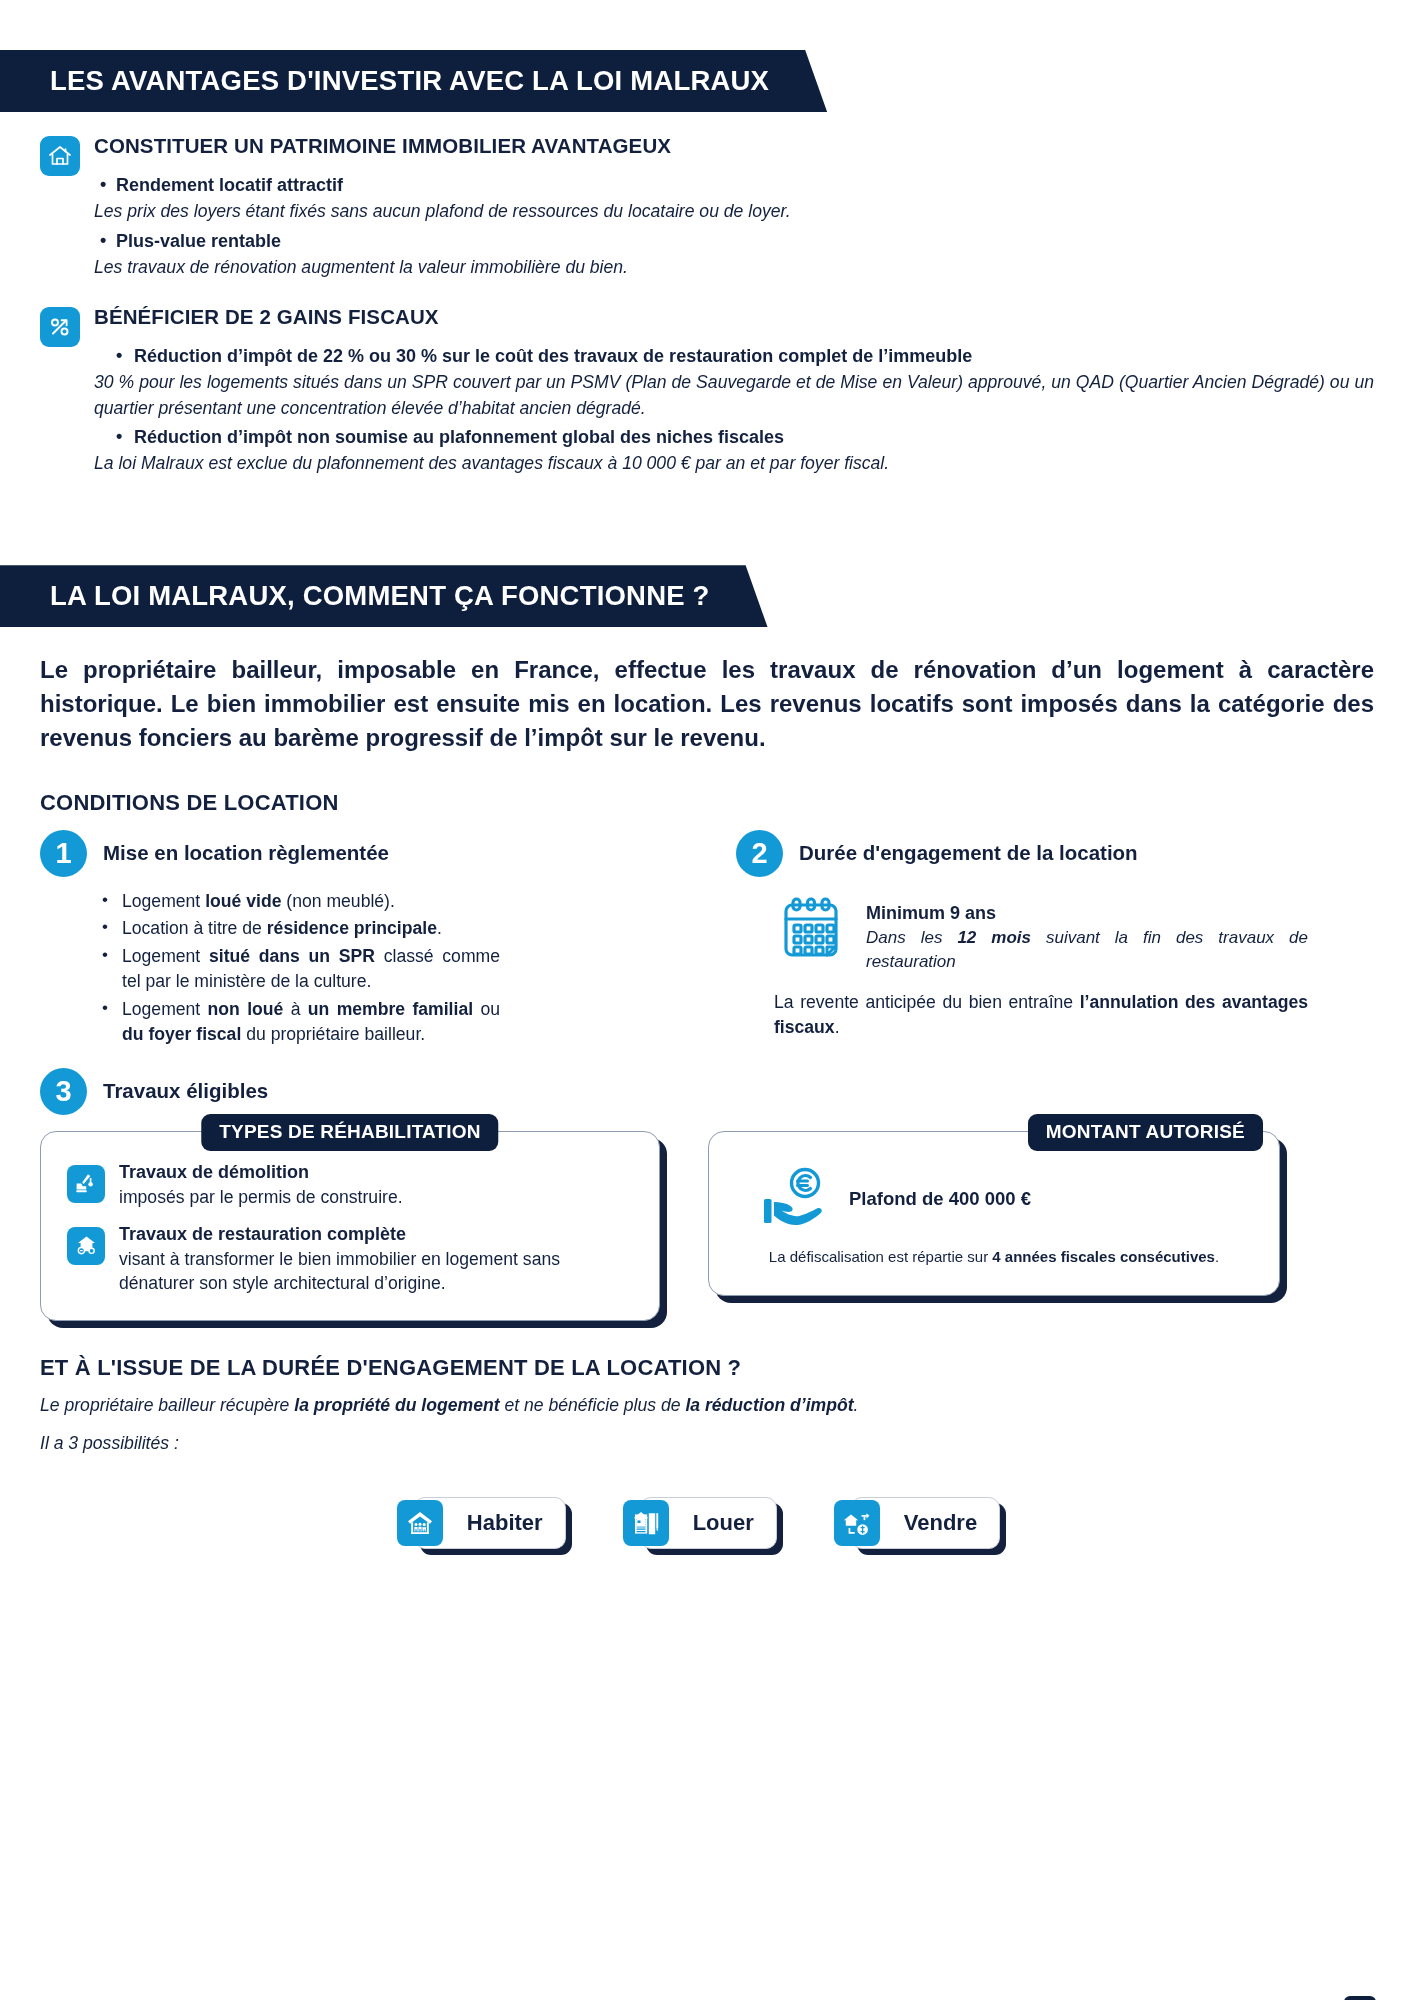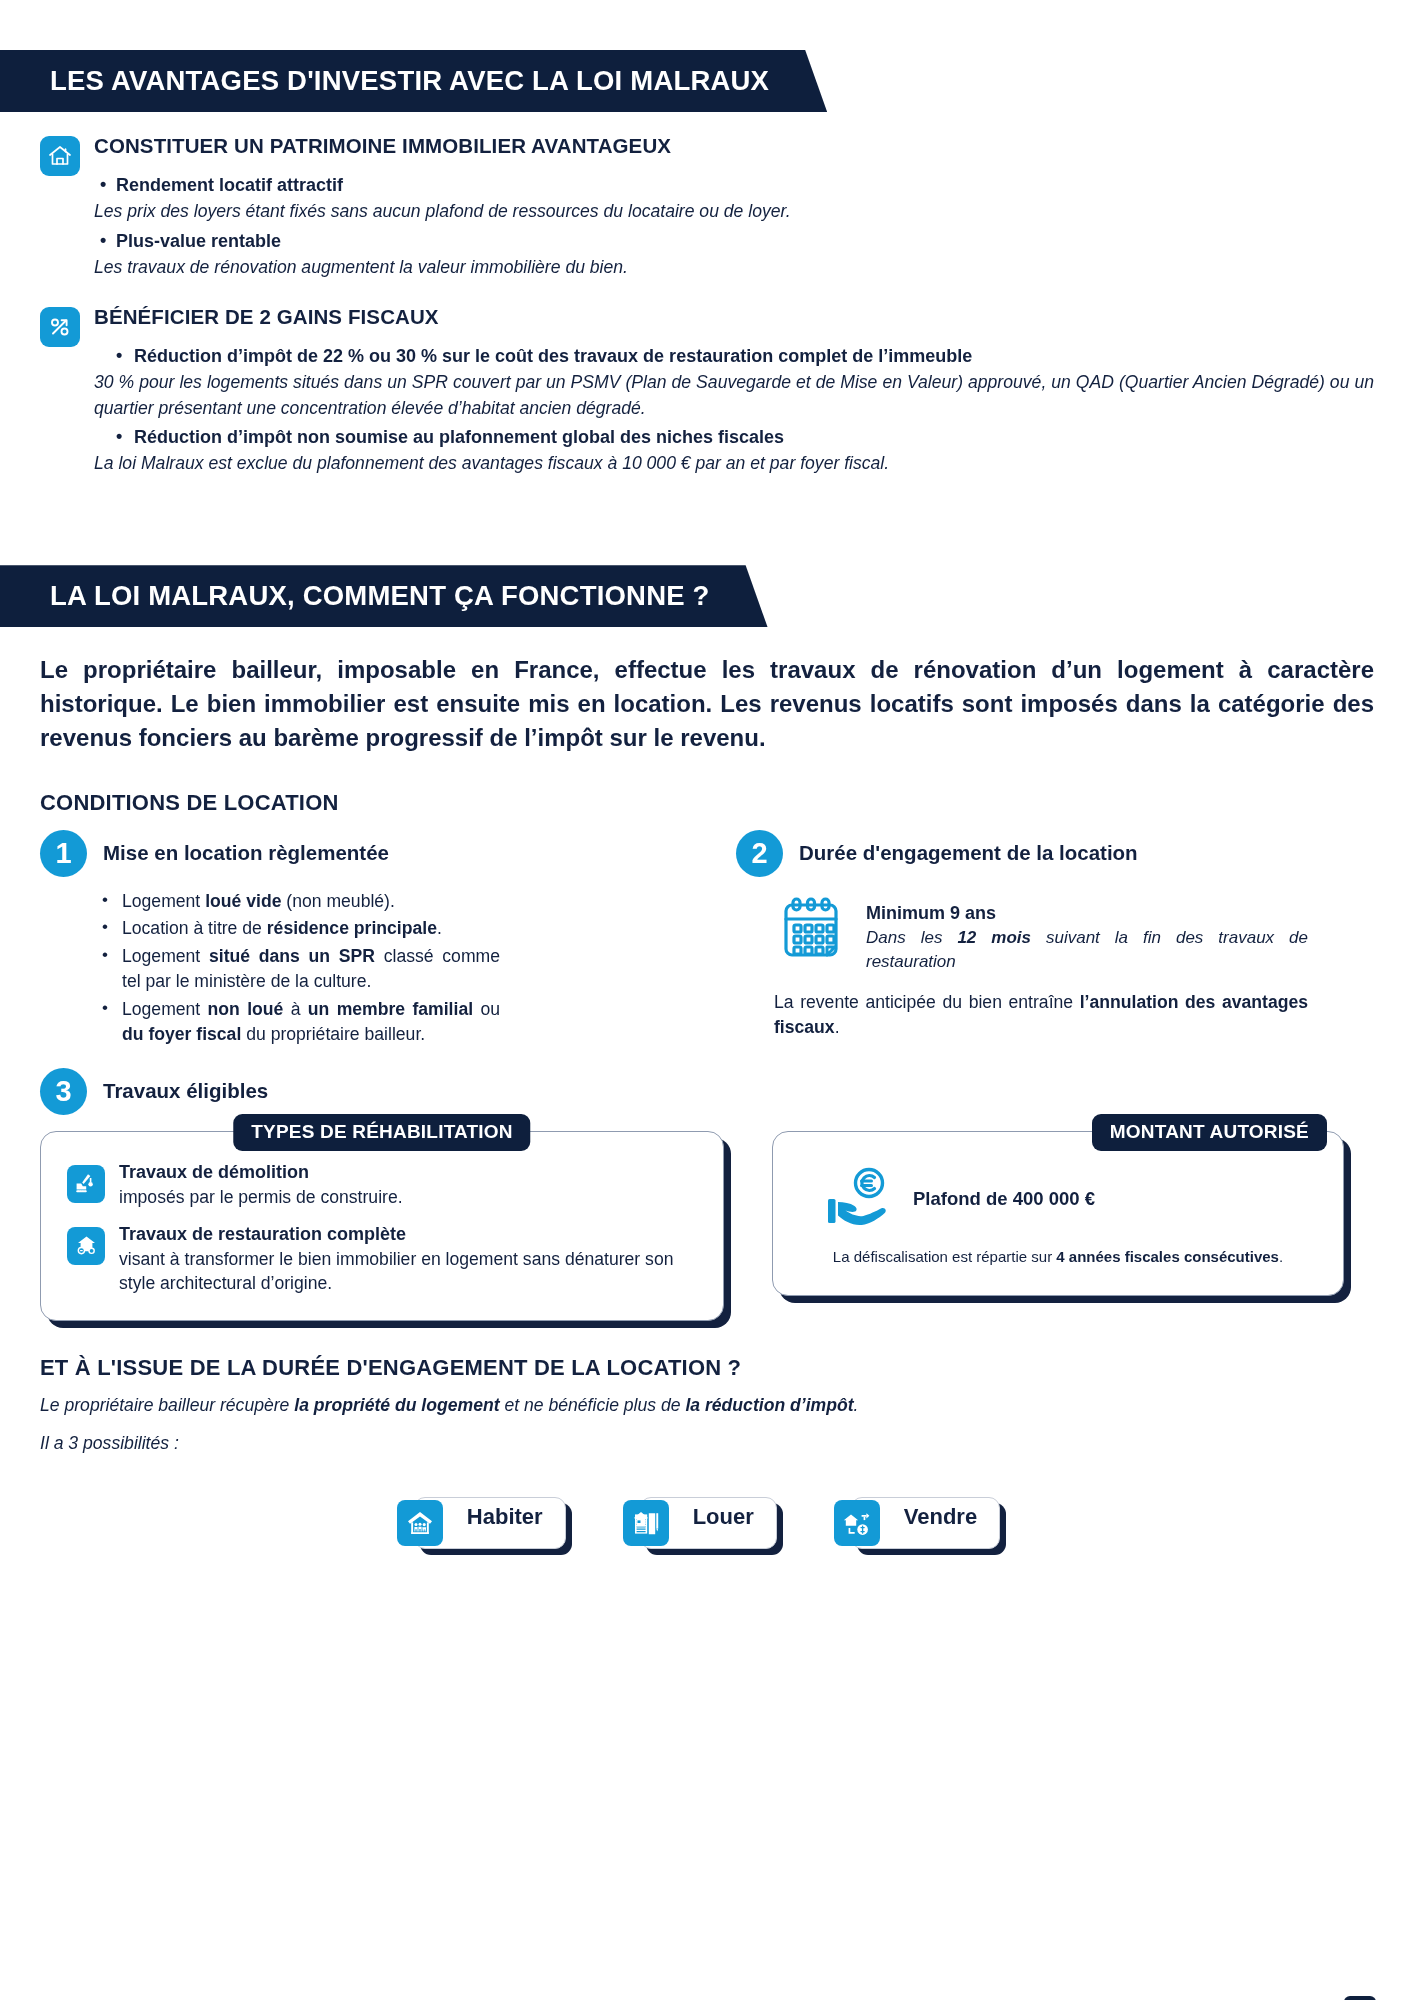--- a/index.html
+++ b/index.html
@@ -148,21 +148,21 @@
 
   .calrow { display: flex; gap: 18px; margin: 14px 0 0 38px; align-items: flex-start; }
   .calrow .txt { flex: 1 1 auto; padding-top: 12px; }
   .bold-line { font-size: 18px; font-weight: bold; margin-bottom: 2px; }
   .ital { font-size: 17px; font-style: italic; line-height: 1.42; text-align: justify; }
   .ital b { font-style: italic; }
   .after-cal { margin: 16px 0 0 38px; font-size: 17.6px; line-height: 1.45; text-align: justify; }
 
   
   .cards { display: flex; margin-top: 16px; }
-  .card-slot-l { width: 684px; }
+  .card-slot-l { width: 620px; }
   .card-slot-r { width: 620px; padding-left: 48px; }
 
   .card {
     position: relative;
     border: 1.6px solid #8f9bb0;
     border-radius: 16px;
     background: #fff;
     box-shadow: 7px 7px 0 0 #13213f;
     padding: 30px 26px 24px 26px;
   }
@@ -194,21 +194,21 @@
   
   .sec3 { padding: 34px 40px 0 40px; }
   .h2sub2 {
     font-size: 22px; font-weight: bold; letter-spacing: 0.2px;
   }
   .sec3 .para { margin-top: 12px; }
 
   .btnrow { display: flex; justify-content: center; gap: 74px; margin-top: 40px; }
   .pbtn {
     position: relative;
-    display: flex; 
+    display: flex; align-items: center;
     background: #fff;
     border: 1.4px solid #c9ced8;
     border-radius: 11px;
     box-shadow: 6px 6px 0 0 #13213f;
     padding: 6px 22px 6px 52px;
     height: 52px;
   }
   .pbtn .bicon {
     position: absolute;
     left: -18px; top: 50%;

